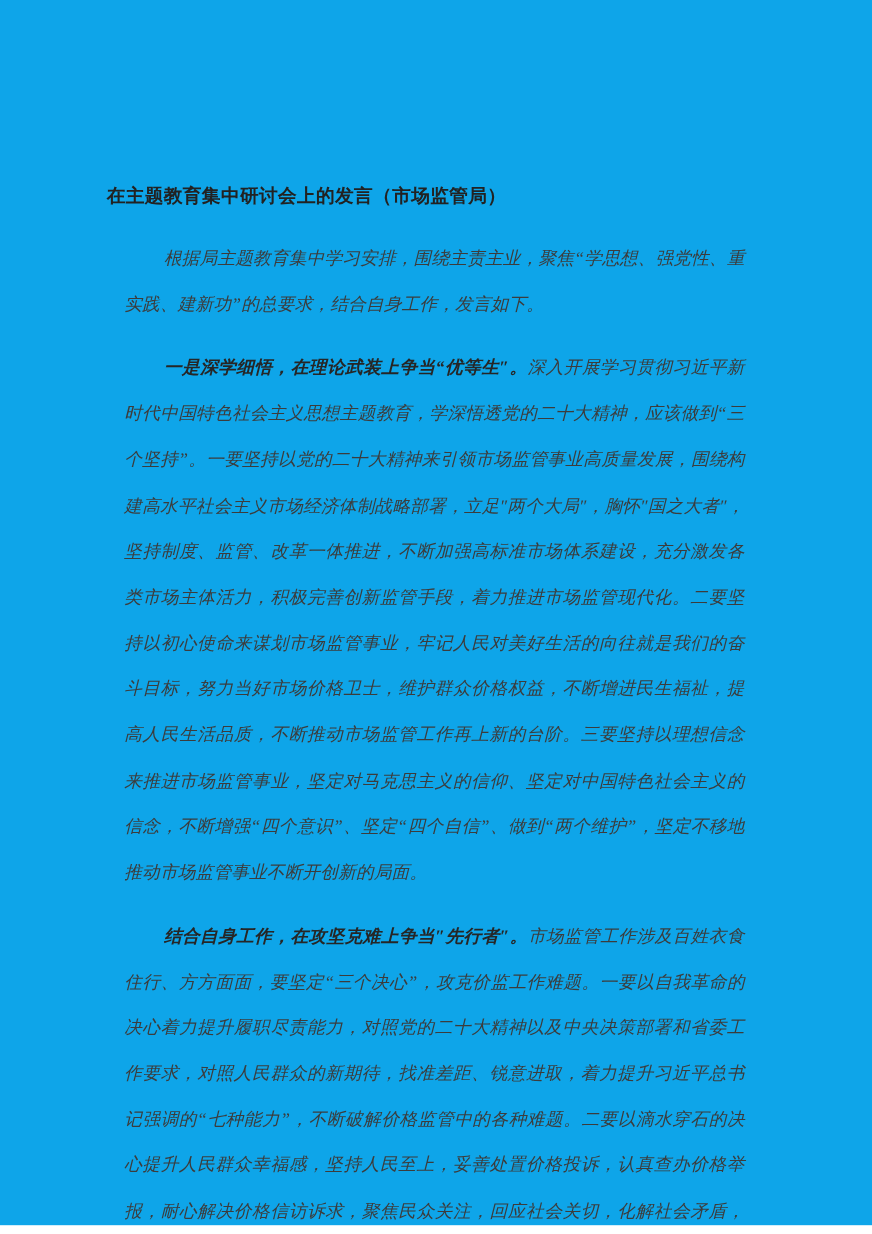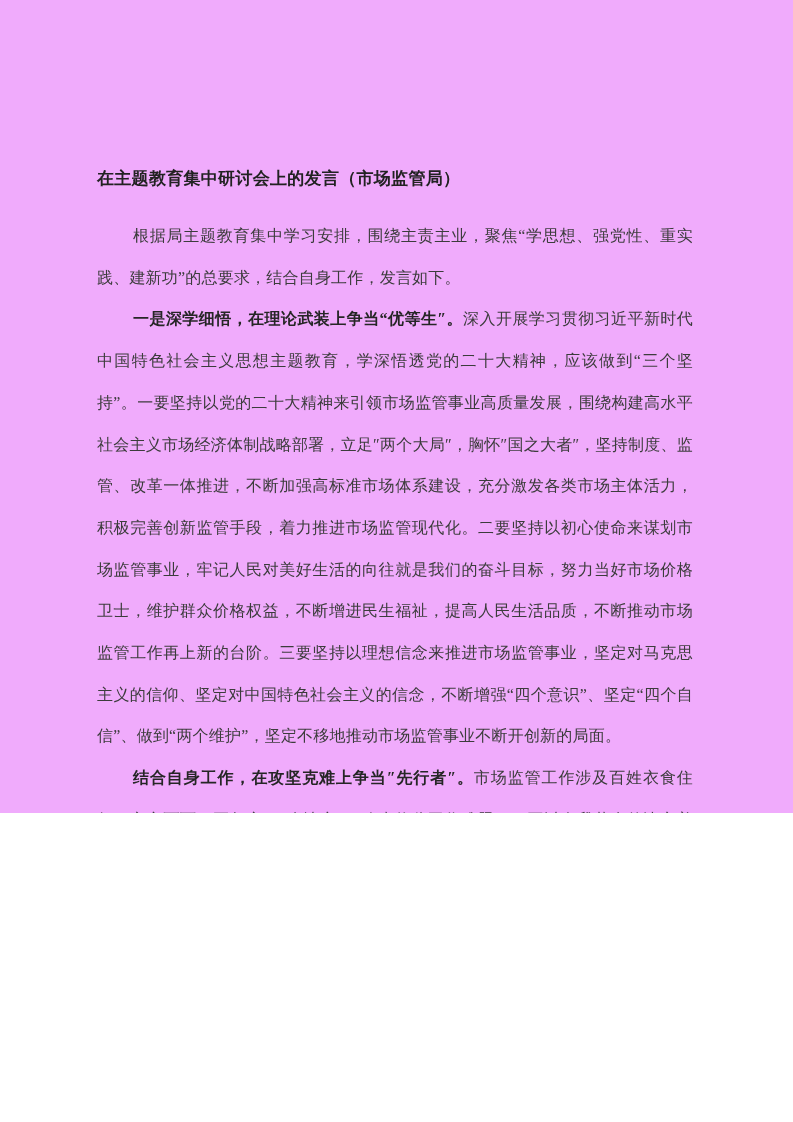--- a/index.html
+++ b/index.html
@@ -3,44 +3,45 @@
 <meta charset="utf-8">
 <style>
   html, body {
     margin: 0;
     padding: 0;
     background: #ffffff;
   }
   .page {
     position: relative;
     width: 793px;
-    height: 813px;
+    height: 1114px;
     box-sizing: border-box;
-    background: #f0abfc;
+    background: #0ea5e9;
     padding: 164px 100px 0 97px;
     overflow: hidden;
     font-family: "Liberation Serif", "DejaVu Serif", serif;
   }
   .doc-title {
     margin: 0 0 21px 0;
     font-size: 17px;
     line-height: 30px;
     font-weight: bold;
     color: #222222;
     letter-spacing: 0.3px;
   }
   .doc-body p.para {
-    margin: 0;
+    margin: 16px;
     font-size: 16px;
     line-height: 41.7px;
     color: #3c3c3c;
     text-align: justify;
     text-indent: 36px;
     letter-spacing: 0.2px;
     word-break: break-all;
+    font-style: italic;
   }
   .doc-body .seg {
     font-weight: normal;
   }
   .doc-body .seg.bold {
     font-weight: bold;
     color: #262626;
   }
 </style>
 </head>

